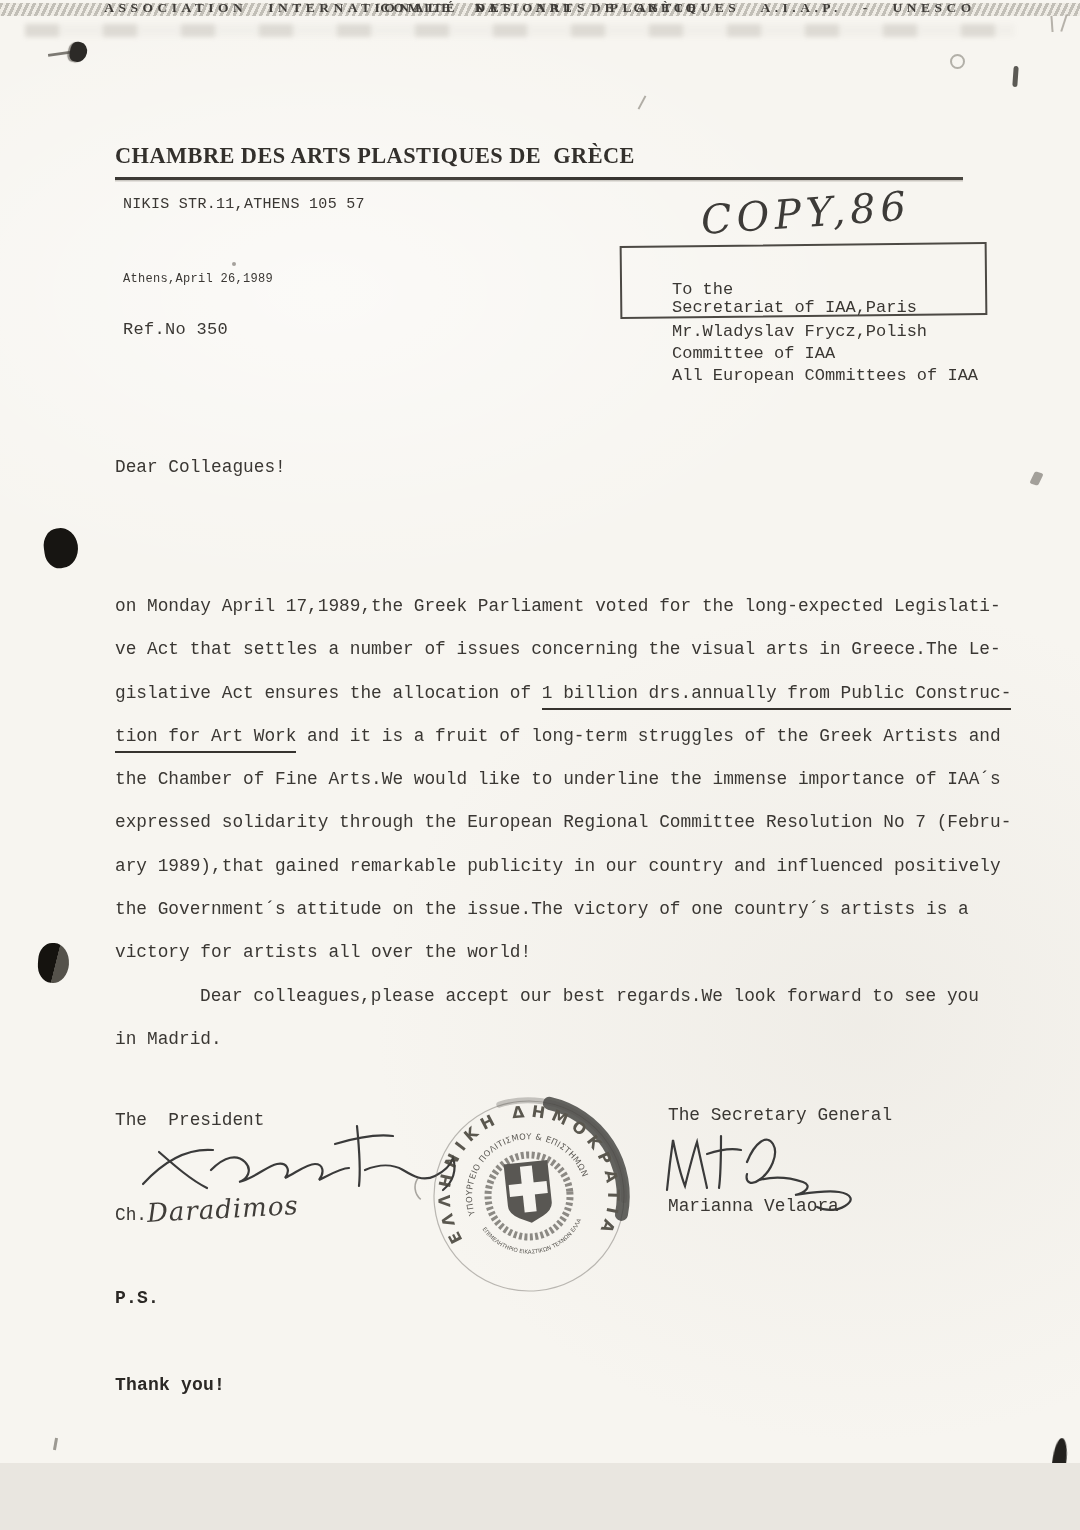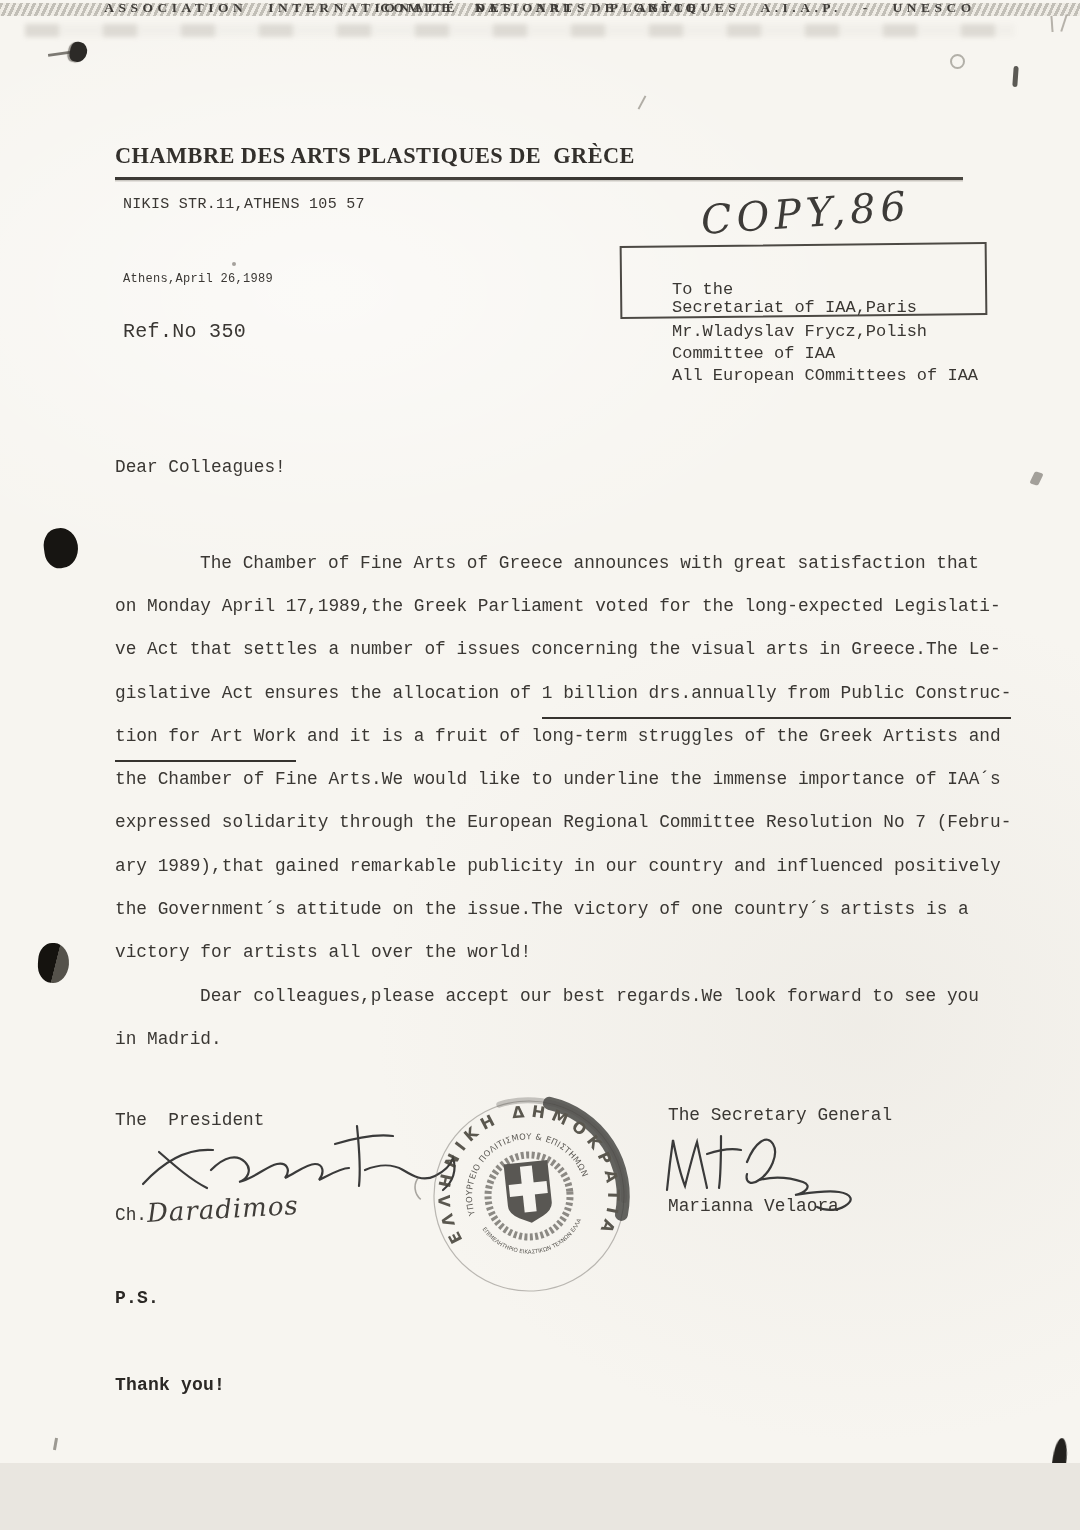--- a/index.html
+++ b/index.html
@@ -29,21 +29,21 @@
   .meta{left:123px; font-size:15px; letter-spacing:.3px;}
   
   .recipient-box{left:620px; top:244px; width:363px; height:69px;
     border:2px solid #4c4944; transform:rotate(-.6deg);}
   .recip-line{left:672px; font-size:17px;}
   
   .copy-note{left:696px; top:190px;}
   
   .body-line{left:115px; font-size:17.8px; line-height:1.25; color:#3a3733;}
   .indent{padding-left:85px;}
-  .u{border-bottom:2.5px solid #36332f; padding-bottom:14px;}
+  .u{border-bottom:2.5px solid #36332f; padding-bottom:5px;}
   
   .sig-role{font-size:17.8px;}
   .sig-name{font-size:17.8px;}
   .hand{font-family:"DejaVu Serif",serif; font-style:italic;}
   .hand-name{display:inline-block; font-size:26px; color:#403d39; transform:rotate(-3deg) translateY(-2px);
     letter-spacing:1px;}
   
   .ps{left:115px; font-size:18px; font-weight:600; color:#2b2825; letter-spacing:.2px;}
   
   .top-hatch{left:0; top:3px; width:1080px; height:13px; opacity:.8;
@@ -103,36 +103,35 @@
   <div class="abs edge-blob"></div>
   <div class="abs left-tick"></div>
 
   <div class="abs org-line org-1">ASSOCIATION INTERNATIONALE DES ARTS PLASTIQUES A.I.A.P. - UNESCO</div>
   <div class="abs org-line org-2">COMITÉ NATIONAL DE GRÈCE</div>
   <div class="abs doc-title">CHAMBRE DES ARTS PLASTIQUES DE  GRÈCE</div>
   <div class="abs title-rule"></div>
 
   <div class="abs meta" style="top:196px">NIKIS STR.11,ATHENS 105 57</div>
   <div class="abs meta" style="top:272px; font-size:12px">Athens,April 26,1989</div>
-  <div class="abs meta" style="top:320px; font-size:20px">Ref.No 350</div>
+  <div class="abs meta" style="top:320px; font-size:17px">Ref.No 350</div>
 
   <svg class="abs copy-note" width="230" height="64" viewBox="0 0 230 64">
     <text x="6" y="44" transform="rotate(-4 6 44)" style="font-family:'DejaVu Serif',serif; font-style:italic; font-size:40px; letter-spacing:5px; fill:#3d3b38">COPY,86</text>
   </svg>
 
   <div class="abs recipient-box"></div>
   <div class="abs recip-line" style="top:280px">To the</div>
   <div class="abs recip-line" style="top:298px">Secretariat of IAA,Paris</div>
   <div class="abs recip-line" style="top:322px">Mr.Wladyslav Frycz,Polish</div>
   <div class="abs recip-line" style="top:344px">Committee of IAA</div>
   <div class="abs recip-line" style="top:366px">All European COmmittees of IAA</div>
 
   <div class="abs body-line" style="top:456px">Dear Colleagues!</div>
 
-  <div class="abs body-line indent" style="top:552px"><span>The Chamber of Fine Arts of Greece announces with great satisfaction that</span></div>
   <div class="abs body-line" style="top:595px"><span>on Monday April 17,1989,the Greek Parliament voted for the long-expected Legislati-</span></div>
   <div class="abs body-line" style="top:638px"><span>ve Act that settles a number of issues concerning the visual arts in Greece.The Le-</span></div>
   <div class="abs body-line" style="top:682px"><span>gislative Act ensures the allocation of </span><span class="u">1 billion drs.annually from Public Construc-</span></div>
   <div class="abs body-line" style="top:725px"><span class="u">tion for Art Work</span><span> and it is a fruit of long-term struggles of the Greek Artists and</span></div>
   <div class="abs body-line" style="top:768px"><span>the Chamber of Fine Arts.We would like to underline the immense importance of IAA´s</span></div>
   <div class="abs body-line" style="top:811px"><span>expressed solidarity through the European Regional Committee Resolution No 7 (Febru-</span></div>
   <div class="abs body-line" style="top:855px"><span>ary 1989),that gained remarkable publicity in our country and influenced positively</span></div>
   <div class="abs body-line" style="top:898px"><span>the Government´s attitude on the issue.The victory of one country´s artists is a</span></div>
   <div class="abs body-line" style="top:941px"><span>victory for artists all over the world!</span></div>
 

